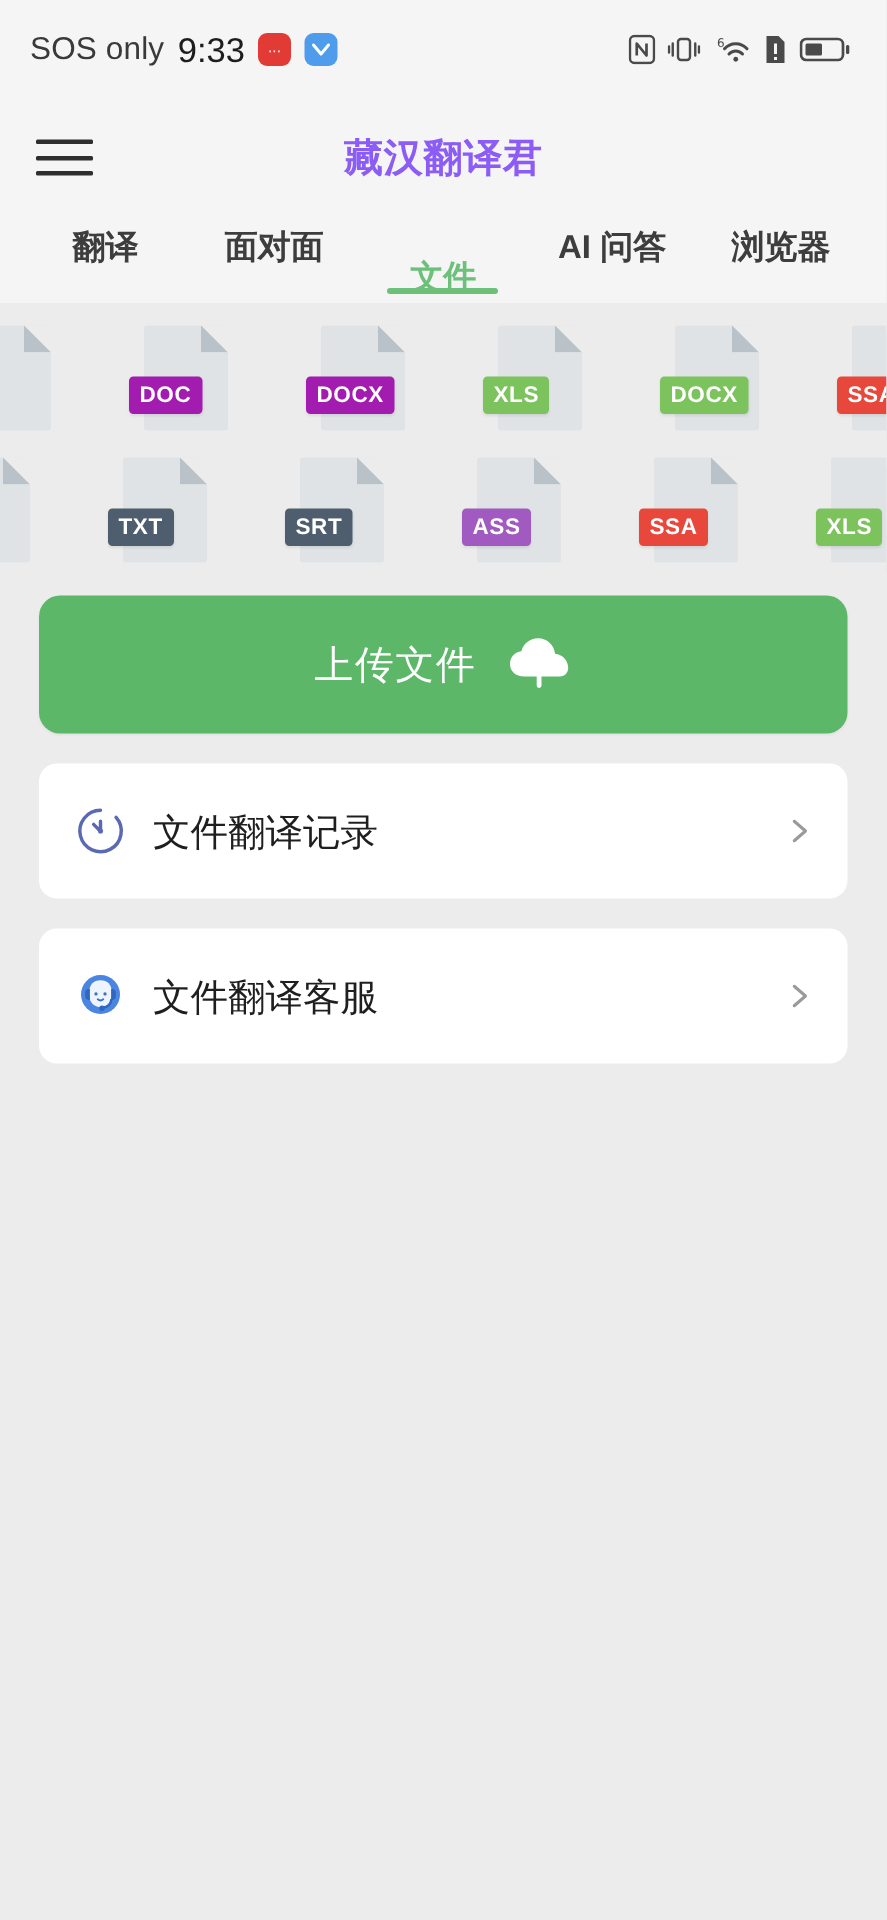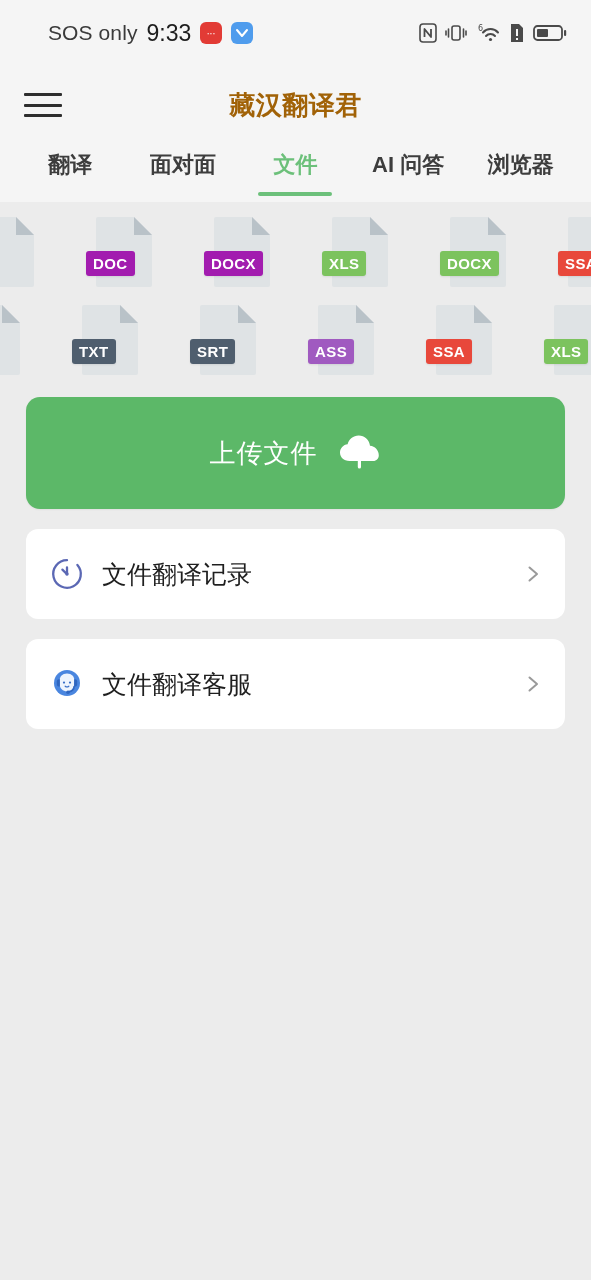--- a/index.html
+++ b/index.html
@@ -8,21 +8,21 @@
     background:#ececec;
     font-family:"Liberation Sans","DejaVu Sans",sans-serif;
     overflow:hidden;
   }
   .phone { position:relative; width:591px; height:1280px; background:#ececec; }
 
   
   .statusbar{
     height:66px; background:#f5f5f5;
     display:flex; align-items:center; justify-content:space-between;
-    padding:0 24px 0 48px;
+    padding:0 24px 0 20px;
   }
   .sb-left{ display:flex; align-items:center; gap:9px; }
   .sb-carrier{ font-size:21px; color:#3a3a3a; letter-spacing:.1px; }
   .sb-time{ font-size:23px; color:#1d1d1d; font-weight:400; }
   .sb-appicon{ width:22px; height:22px; border-radius:6px; display:block; position:relative; }
   .sb-appicon.red{ background:#e23b35; }
   .sb-appicon.blue{ background:#4f9ced; }
   .sb-appicon svg{ position:absolute; inset:0; }
   .sb-right{ display:flex; align-items:center; gap:8px; }
   .sb-right svg{ display:block; }
@@ -33,35 +33,35 @@
     display:flex; align-items:center; position:relative;
   }
   .hamburger{
     position:absolute; left:24px; top:50%; transform:translateY(-50%);
     width:38px; height:28px; display:flex; flex-direction:column;
     justify-content:space-between; cursor:pointer; padding:2px 0;
   }
   .hamburger span{ display:block; height:3px; background:#2e2e2e; border-radius:1px; }
   .app-title{
     width:100%; text-align:center; font-size:26px; font-weight:700;
-    color:#a16207; letter-spacing:.5px;
+    color:#8b5cf6; letter-spacing:.5px;
   }
 
   
   .tabs{
     height:58px; background:#f5f5f5;
     display:flex; align-items:stretch; justify-content:space-around;
     padding:0 14px;
   }
   .tab{
     flex:1; display:flex; flex-direction:column; align-items:center;
     justify-content:flex-start; padding-top:4px; position:relative; cursor:pointer;font-weight:bold;
   }
   .tab-label{ font-size:22px; color:#3d3d3d; line-height:34px; }
-  .tab.active .tab-label{ color:#6cc07a; }
+  .tab.active .tab-label{ color:#6cc07a;margin-top:20px; }
   .tab-underline{
     position:absolute; bottom:6px; left:50%; transform:translateX(-50%);
     width:74px; height:4px; border-radius:2px; background:#6cc07a;
   }
 
   
   .carousel{
     height:183px; background:#ececec; overflow:hidden;
     position:relative; padding-top:6px;
   }
@@ -102,21 +102,21 @@
   }
   .tag.blue{ background:#a21caf; }
   .tag.green{ background:#7cc35e; }
   .tag.slate{ background:#4f5e6e; }
   .tag.purple{ background:#a05ac0; }
   .tag.red{ background:#e8483b; }
 
   
   .content{ padding:0 26px; }
   .upload-btn{
-    margin-top:12px; height:112px; border-radius:14px;
+    margin-top:12px; height:92px; border-radius:14px;
     background:#5cb868; display:flex; align-items:center;
     justify-content:center; gap:20px; cursor:pointer;
     box-shadow:0 1px 2px rgba(0,0,0,.05);
   }
   .upload-label{ font-size:26px; color:#fff; letter-spacing:1px; }
 
   
   .list-row{
     margin-top:20px; height:90px; background:#fff; border-radius:12px;
     display:flex; align-items:center; padding:0 22px 0 24px; cursor:pointer;justify-content:flex-end;

